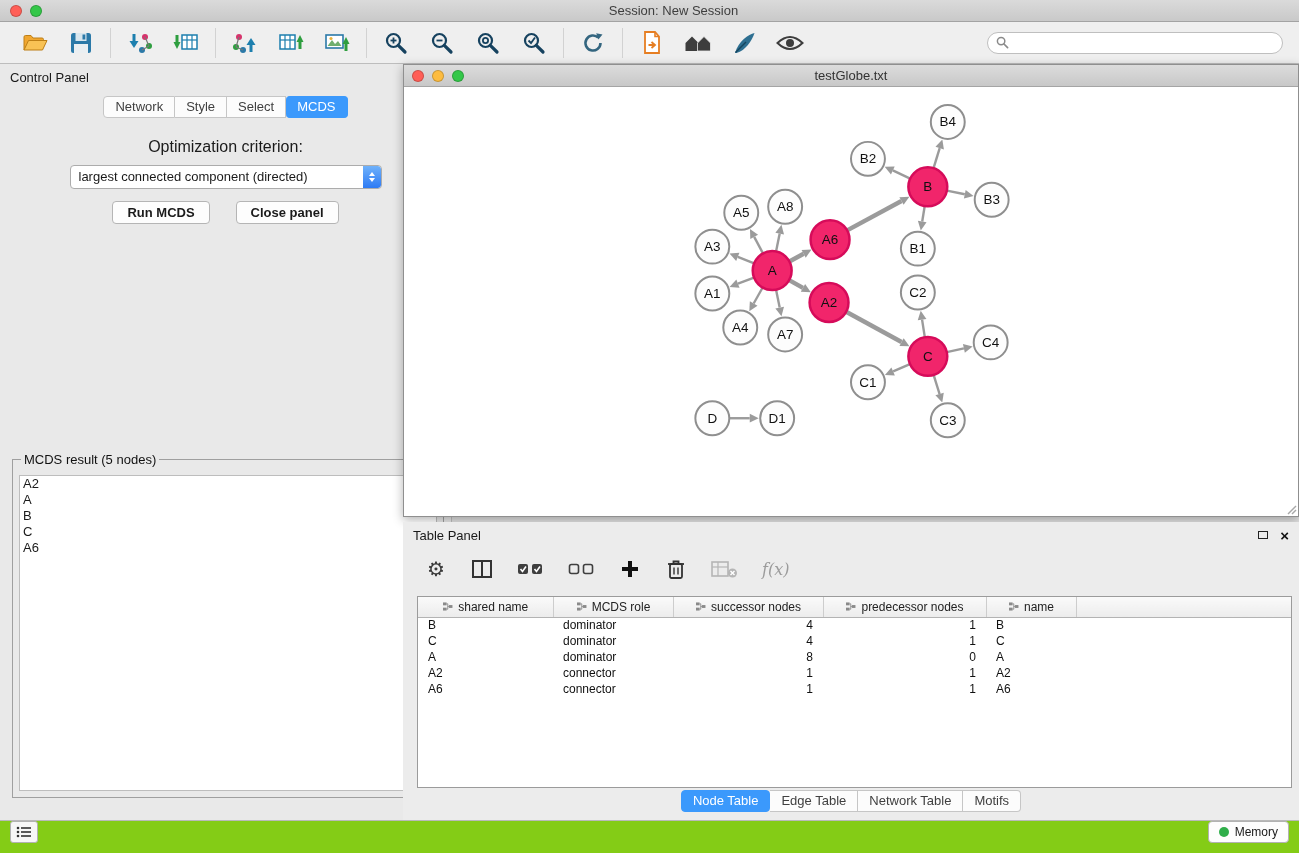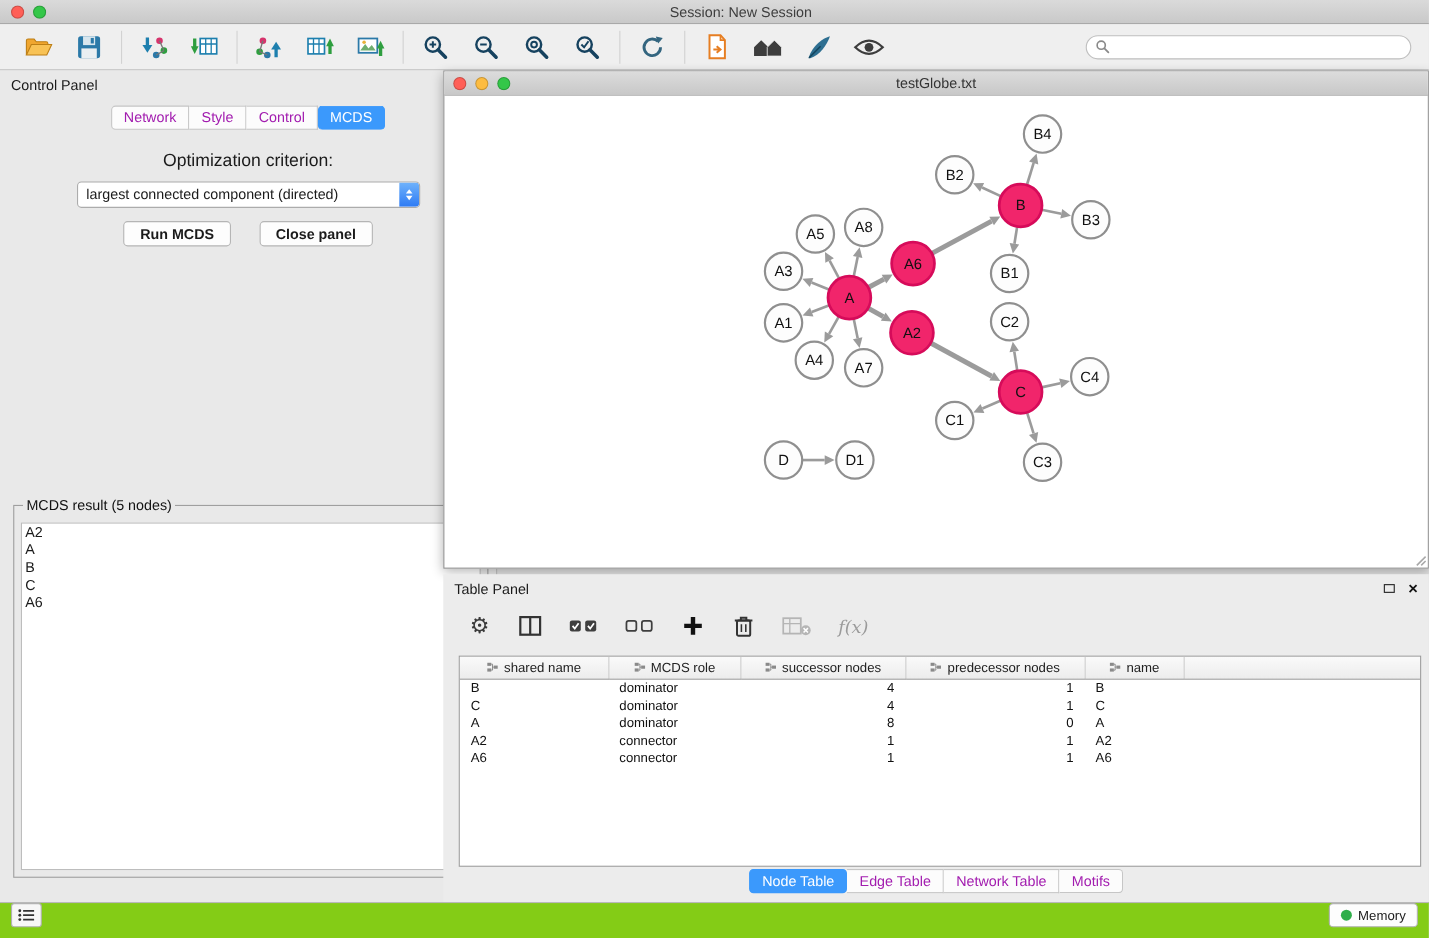--- a/index.html
+++ b/index.html
@@ -46,21 +46,21 @@
     position:absolute; top:64px; left:0; width:452px; bottom:33px;
     background:#e9e9e9; border-right:1px solid #c0c0c0;
   }
   .panel-header { height:26px; display:flex; align-items:center; padding:0 10px; font-size:13px; }
   .panel-header .spacer { flex:1; }
   .float-icon { width:10px; height:8px; border:1.5px solid #222; margin-right:12px; background:transparent; }
   .close-x { font-size:15px; font-weight:bold; color:#111; line-height:1; }
   .seg { display:flex; justify-content:center; }
   .seg .tab {
     font-size:13px; line-height:20px; padding:0 11px;
-    background:#fcfcfc; border:1px solid #c6c6c6; border-left-width:0; color:#a21caf;
+    background:#fcfcfc; border:1px solid #c6c6c6; border-left-width:0; color:#404040;
     white-space:nowrap;
   }
   .seg .tab:first-child { border-left-width:1px; border-radius:4px 0 0 4px; }
   .seg .tab:last-child { border-radius:0 4px 4px 0; }
   .seg .tab.active { background:var(--accent); border-color:var(--accent); color:#fff; border-radius:4px; }
   .opt-label { text-align:center; font-size:16px; margin-top:20px; }
   .dropdown {
     position:relative; width:312px; height:24px; margin:9px auto 0 auto;
     background:#fff; border:1px solid #acacac; border-radius:4px;
     font-size:13px; line-height:22px; padding:0 22px 0 8px;
@@ -309,21 +309,21 @@
 <div class="control-panel">
   <div class="panel-header">
     <span>Control Panel</span>
     <span class="spacer"></span>
     <span class="float-icon"></span>
     <span class="close-x">×</span>
   </div>
   <div class="seg" style="margin-top:6px;">
     <span class="tab">Network</span>
     <span class="tab">Style</span>
-    <span class="tab">Control</span>
+    <span class="tab">Select</span>
     <span class="tab active">MCDS</span>
   </div>
   <div class="opt-label">Optimization criterion:</div>
   <div class="dropdown">
     <span>largest connected component (directed)</span>
     <span class="stepper">
       <span class="arr up"></span>
         <span class="arr down"></span>
     </span>
   </div>

